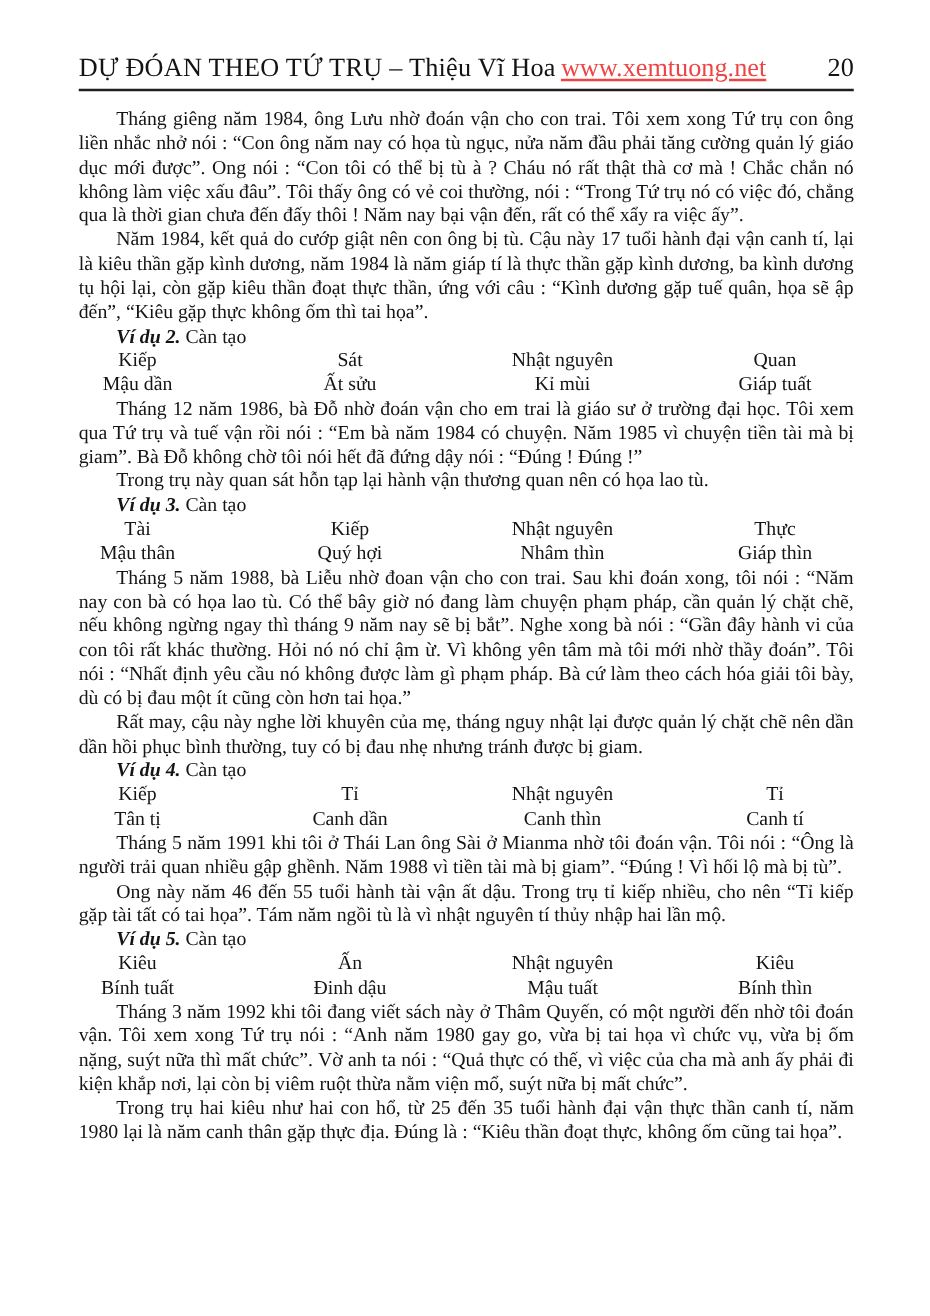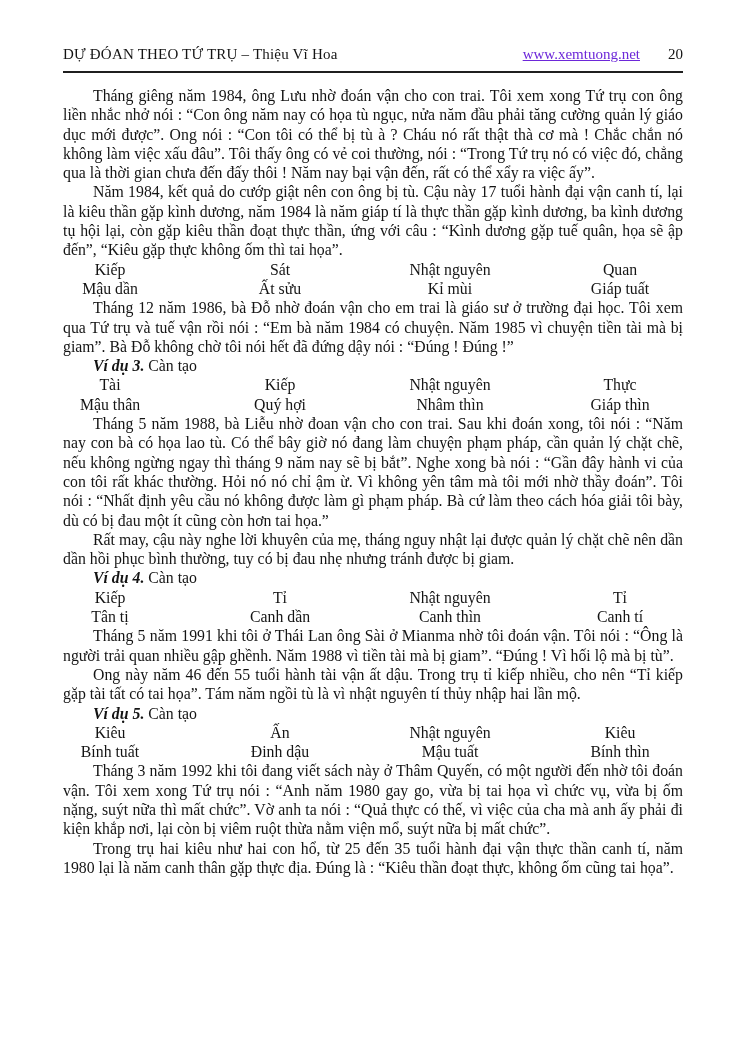--- a/index.html
+++ b/index.html
@@ -6,25 +6,25 @@
   body {
     width:744px; height:1053px;
     background:#ffffff;
     font-family:"Liberation Serif", "DejaVu Serif", serif;
     color:#141414;
     overflow:hidden;
   }
   .page { position:relative; width:744px; height:1053px; box-sizing:border-box; padding:44px 61px 0 63px; }
   .header {
     display:flex; align-items:baseline;
-    font-size:15px; line-height:20px;
+    font-size:21px; line-height:20px;
     white-space:nowrap;
   }
   .header .title { flex:1 1 auto; letter-spacing:0.2px; }
-  .header .site { text-decoration:underline; color:#6d28d9; margin-right:28px; }
+  .header .site { text-decoration:underline; color:#ef4444; margin-right:49px; }
   .header .pageno { }
   .rule { border-bottom:2px solid #1f1f1f; margin-top:7px; margin-bottom:13px; }
   .bodytext { font-size:15.8px; line-height:19.3px; }
   p.para { margin:0; text-align:justify; text-indent:30px; }
   .exline { text-indent:30px; }
   .exlabel { font-weight:bold; font-style:italic; }
   .ftable {
     width:680px; margin-left:-38px;
     display:grid; grid-template-columns:repeat(4,1fr);
     text-align:center;
@@ -41,33 +41,35 @@
     <span class="site">www.xemtuong.net</span>
     <span class="pageno">20</span>
   </div>
   <div class="rule"></div>
 
   <div class="bodytext">
 
     <p class="para">Tháng giêng năm 1984, ông Lưu nhờ đoán vận cho con trai. Tôi xem xong Tứ trụ con ông liền nhắc nhở nói : “Con ông năm nay có họa tù ngục, nửa năm đầu phải tăng cường quản lý giáo dục mới được”. Ong nói : “Con tôi có thể bị tù à ? Cháu nó rất thật thà cơ mà ! Chắc chắn nó không làm việc xấu đâu”. Tôi thấy ông có vẻ coi thường, nói : “Trong Tứ trụ nó có việc đó, chẳng qua là thời gian chưa đến đấy thôi ! Năm nay bại vận đến, rất có thể xẩy ra việc ấy”.</p>
     <p class="para">Năm 1984, kết quả do cướp giật nên con ông bị tù. Cậu này 17 tuổi hành đại vận canh tí, lại là kiêu thần gặp kình dương, năm 1984 là năm giáp tí là thực thần gặp kình dương, ba kình dương tụ hội lại, còn gặp kiêu thần đoạt thực thần, ứng với câu : “Kình dương gặp tuế quân, họa sẽ ập đến”, “Kiêu gặp thực không ốm thì tai họa”.</p>
 
+    <div class="exline"><span class="exlabel">Ví dụ 2.</span><span> Càn tạo</span></div>
 
     <div class="ftable">
       <span>Kiếp</span>
       <span>Sát</span>
       <span>Nhật nguyên</span>
       <span>Quan</span>
       <span>Mậu dần</span>
       <span>Ất sửu</span>
       <span>Kỉ mùi</span>
       <span>Giáp tuất</span>
     </div>
 
     <p class="para">Tháng 12 năm 1986, bà Đỗ nhờ đoán vận cho em trai là giáo sư ở trường đại học. Tôi xem qua Tứ trụ và tuế vận rồi nói : “Em bà năm 1984 có chuyện. Năm 1985 vì chuyện tiền tài mà bị giam”. Bà Đỗ không chờ tôi nói hết đã đứng dậy nói : “Đúng ! Đúng !”</p>
+    <p class="para">Trong trụ này quan sát hỗn tạp lại hành vận thương quan nên có họa lao tù.</p>
 
     <div class="exline"><span class="exlabel">Ví dụ 3.</span><span> Càn tạo</span></div>
 
     <div class="ftable">
       <span>Tài</span>
       <span>Kiếp</span>
       <span>Nhật nguyên</span>
       <span>Thực</span>
       <span>Mậu thân</span>
       <span>Quý hợi</span>

